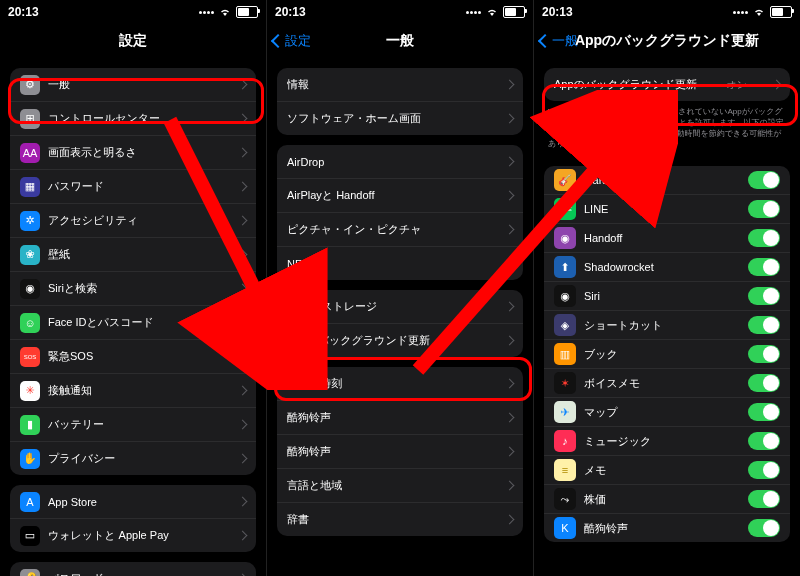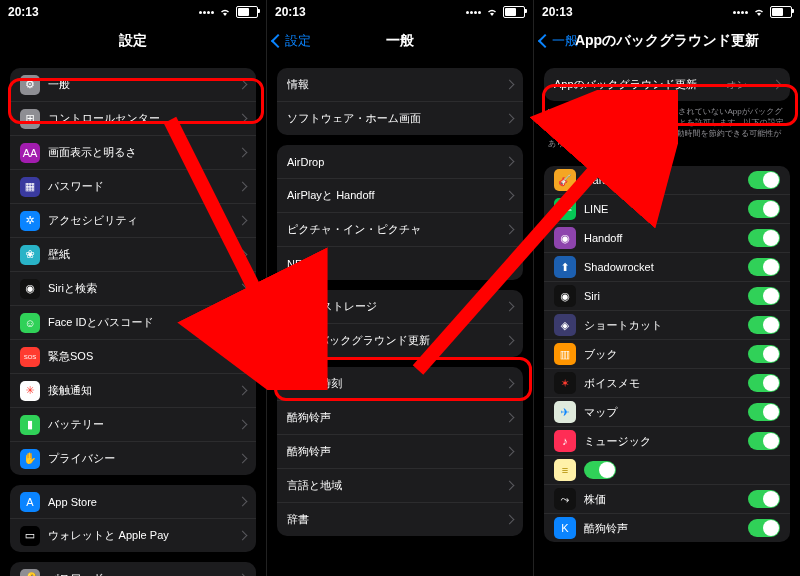--- a/index.html
+++ b/index.html
@@ -347,20 +347,21 @@
           </div>
           <div class="row" style="height: 28px;">
             <span class="appicon" style="background: rgb(255, 45, 85);">♪</span>
             <span class="label">ミュージック</span>
             <span class="toggle">
               <i></i>
             </span>
           </div>
           <div class="row" style="height: 28px;">
             <span class="appicon" style="background: rgb(255, 241, 168); color: rgb(176, 139, 0);">≡</span>
+            <span class="label">メモ</span>
             <span class="toggle">
               <i></i>
             </span>
           </div>
           <div class="row" style="height: 28px;">
             <span class="appicon" style="background: rgb(17, 17, 17);">⤳</span>
             <span class="label">株価</span>
             <span class="toggle">
               <i></i>
             </span>

